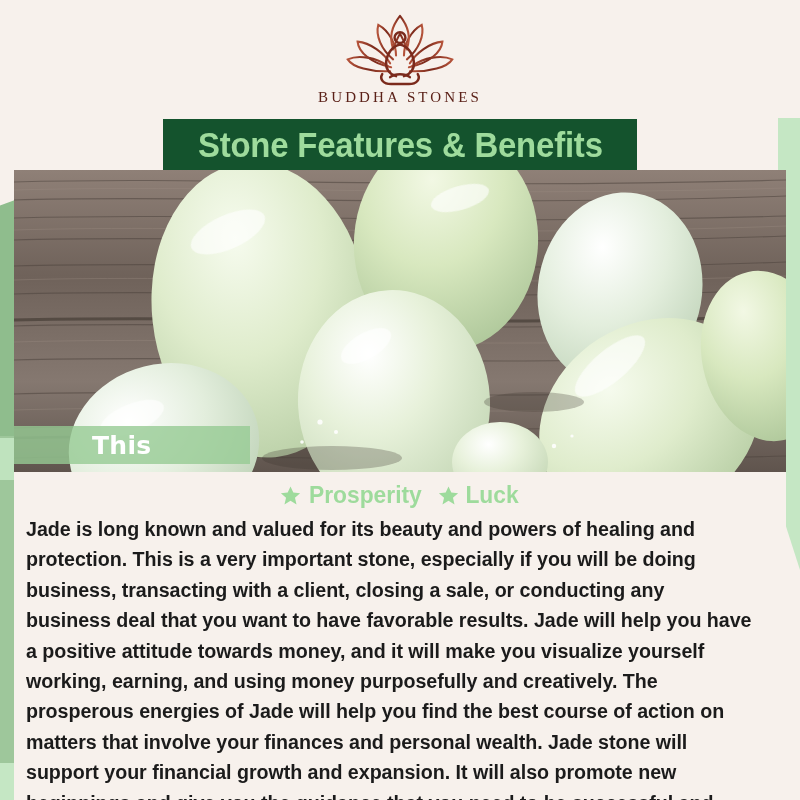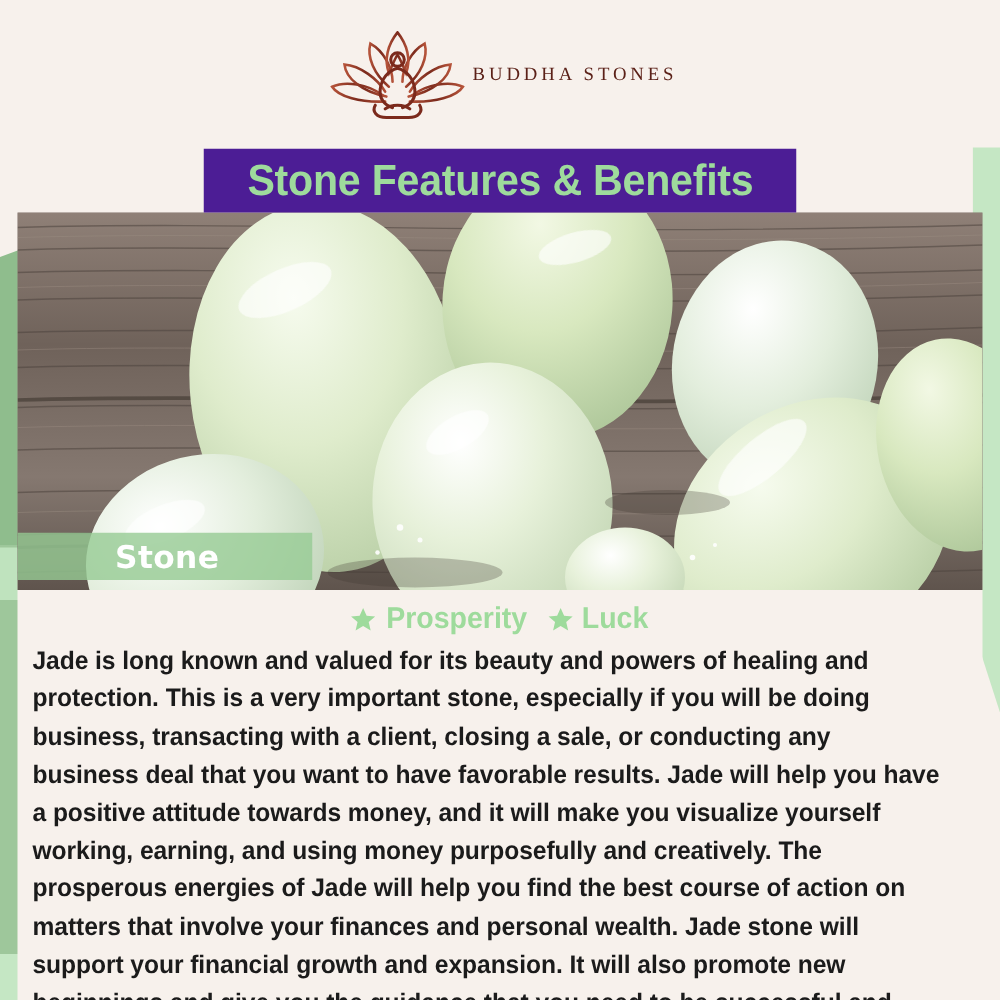--- a/index.html
+++ b/index.html
@@ -49,38 +49,38 @@
   
   #ribbon-left-block {
     left:0; top:438px; width:62px; height:42px;
     background:#bfe3be;
   }
 
   
   #header {
     position:absolute; left:0; top:0; width:800px; height:118px;
     background:#f7f1ec;
-    display:flex; flex-direction:row;
+    display:flex; flex-direction:column;
     align-items:center; justify-content:center;
   }
   #logo-mark { width:120px; height:74px; display:block; }
   #brand-name {
     margin-top:3px;
     font-family:"Liberation Serif", serif;
     font-size:15px;
     letter-spacing:3.1px;
     color:#5b2118;
     font-weight:400;
   }
 
   
   #title-banner {
     position:absolute; left:163px; top:119px;
     width:474px; height:51px;
-    background:#4c1d95;
+    background:#14532d;
     display:flex; align-items:center; justify-content:center;
     z-index:4;
   }
   #title-text {
     font-family:"Liberation Sans Narrow","Liberation Sans", sans-serif;
     font-weight:bold;
     font-size:35px;
     color:#9edb9c;
     letter-spacing:-0.2px;
     transform:scaleX(0.94);
@@ -288,21 +288,21 @@
       </g>
 
       <g fill="#3f3730" opacity="0.28">
         <ellipse cx="318" cy="288" rx="70" ry="12"></ellipse>
         <ellipse cx="520" cy="232" rx="50" ry="10"></ellipse>
       </g>
     </svg>
   </div>
 
   <div id="jade-band">
-    <span id="jade-label">Stone</span>
+    <span id="jade-label">This</span>
   </div>
 
   <div id="content">
     <div id="benefits">
 
       <div class="benefit">
         <span>
           <svg class="star" viewBox="0 0 24 24" xmlns="http://www.w3.org/2000/svg">
             <polygon points="12,1.6 15.2,8.7 23,9.4 17.1,14.5 18.9,22.2 12,18.1 5.1,22.2 6.9,14.5 1,9.4 8.8,8.7" fill="#9edb9c"></polygon>
           </svg>

